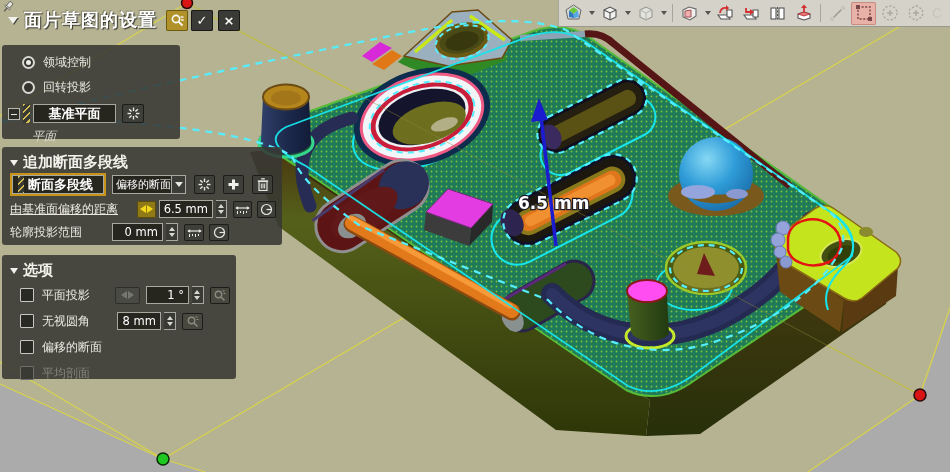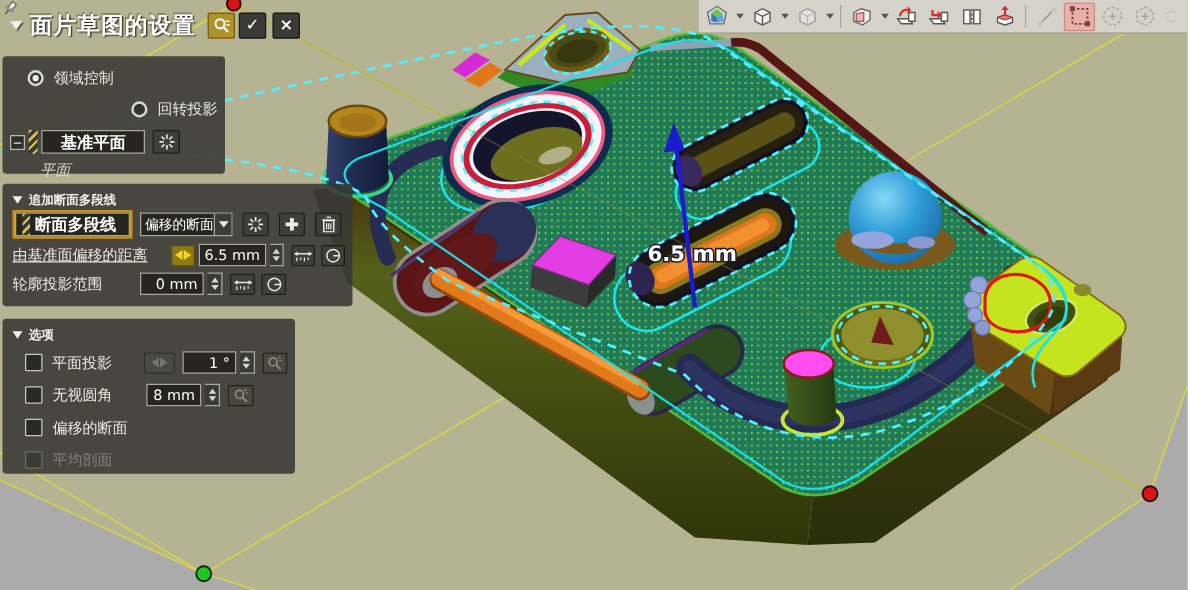--- a/index.html
+++ b/index.html
@@ -20,21 +20,21 @@
   
   .titlebar { position:absolute; left:2px; top:5px; height:30px; display:flex; align-items:center; gap:3px; }
   .collapse-tri { width:0; height:0; border-left:5px solid transparent; border-right:5px solid transparent; border-top:7px solid #f2f2ec; margin:0 3px 0 6px; filter:drop-shadow(1px 1px 0 #44443e); }
   .ptitle { font-size:18px; font-weight:bold; color:#ffffff; letter-spacing:1px; text-shadow:1px 1px 1px rgba(25,25,20,.85), -1px -1px 0 rgba(25,25,20,.3); white-space:nowrap; }
   .tb-btn { width:22px; height:21px; border-radius:2px; display:flex; align-items:center; justify-content:center; font-size:13px; font-weight:bold; color:#fff; }
   .tb-gold { background:#b1912a; box-shadow:inset 0 0 0 1px #6b5a10; margin-left:6px; }
   .tb-dark { background:#3a3a36; box-shadow:inset 0 0 0 1px #191917; }
   .tb-dark + .tb-dark { margin-left:2px; }
 
   .grp { position:absolute; background:rgba(56,56,52,.88); border-radius:3px; color:#eae8e0; font-size:12px; }
-  .grp-head { display:flex; align-items:center; font-weight:bold; font-size:10px; color:#f2f2ea; padding:6px 6px 2px 6px; }
+  .grp-head { display:flex; align-items:center; font-weight:bold; font-size:15px; color:#f2f2ea; padding:6px 6px 2px 6px; }
   .grp-head .collapse-tri { border-top-width:6px; border-left-width:4px; border-right-width:4px; margin:0 5px 0 2px; filter:none; }
   .row { display:flex; align-items:center; }
 
   .radio { width:13px; height:13px; border:2px solid #d8d8d0; border-radius:50%; background:#34342f; display:flex; align-items:center; justify-content:center; }
   .radio.sel::after { content:""; width:5px; height:5px; border-radius:50%; background:#eeeee8; }
 
   .field { background:#26261f; border:1px solid #a8a8a0; height:19px; display:flex; align-items:center; color:#fff; }
   .field.center { justify-content:center; font-weight:bold; font-size:13px; }
   .vfield { background:#26261f; border:1px solid #a8a8a0; height:18px; display:flex; align-items:center; justify-content:flex-end; padding-right:4px; color:#fff; font-size:11.5px; }
   .spin { width:12px; height:18px; background:#3a3a35; border:1px solid #a8a8a0; border-left:none; display:flex; flex-direction:column; align-items:center; justify-content:center; gap:2px; }
@@ -410,21 +410,21 @@
     </span>
     <span class="tb-btn tb-dark">✓</span>
     <span class="tb-btn tb-dark">×</span>
   </div>
 
   <div class="grp" style="left:2px; top:45px; width:178px; height:94px; padding:8px 6px;">
     <div class="row" style="gap:8px; margin:1px 0 0 14px;">
       <span class="radio sel"></span>
       <span>领域控制</span>
     </div>
-    <div class="row" style="gap:8px; margin:8px 0 0 14px;justify-content:flex-end;">
+    <div class="row" style="gap:8px; margin:8px 0 0 14px;">
       <span class="radio"></span>
       <span>回转投影</span>
     </div>
     <div class="row" style="gap:3px; margin-top:8px;">
       <span class="expander"></span>
       <span class="hatch" style="width:7px; height:19px;"></span>
       <span class="field center" style="width:83px;">基准平面</span>
       <span class="sq-btn" style="width:22px; height:19px; margin-left:3px;">
         <svg width="13" height="13" viewBox="0 0 13 13">
             <g stroke="#e8e8e2" stroke-width="1.4">

